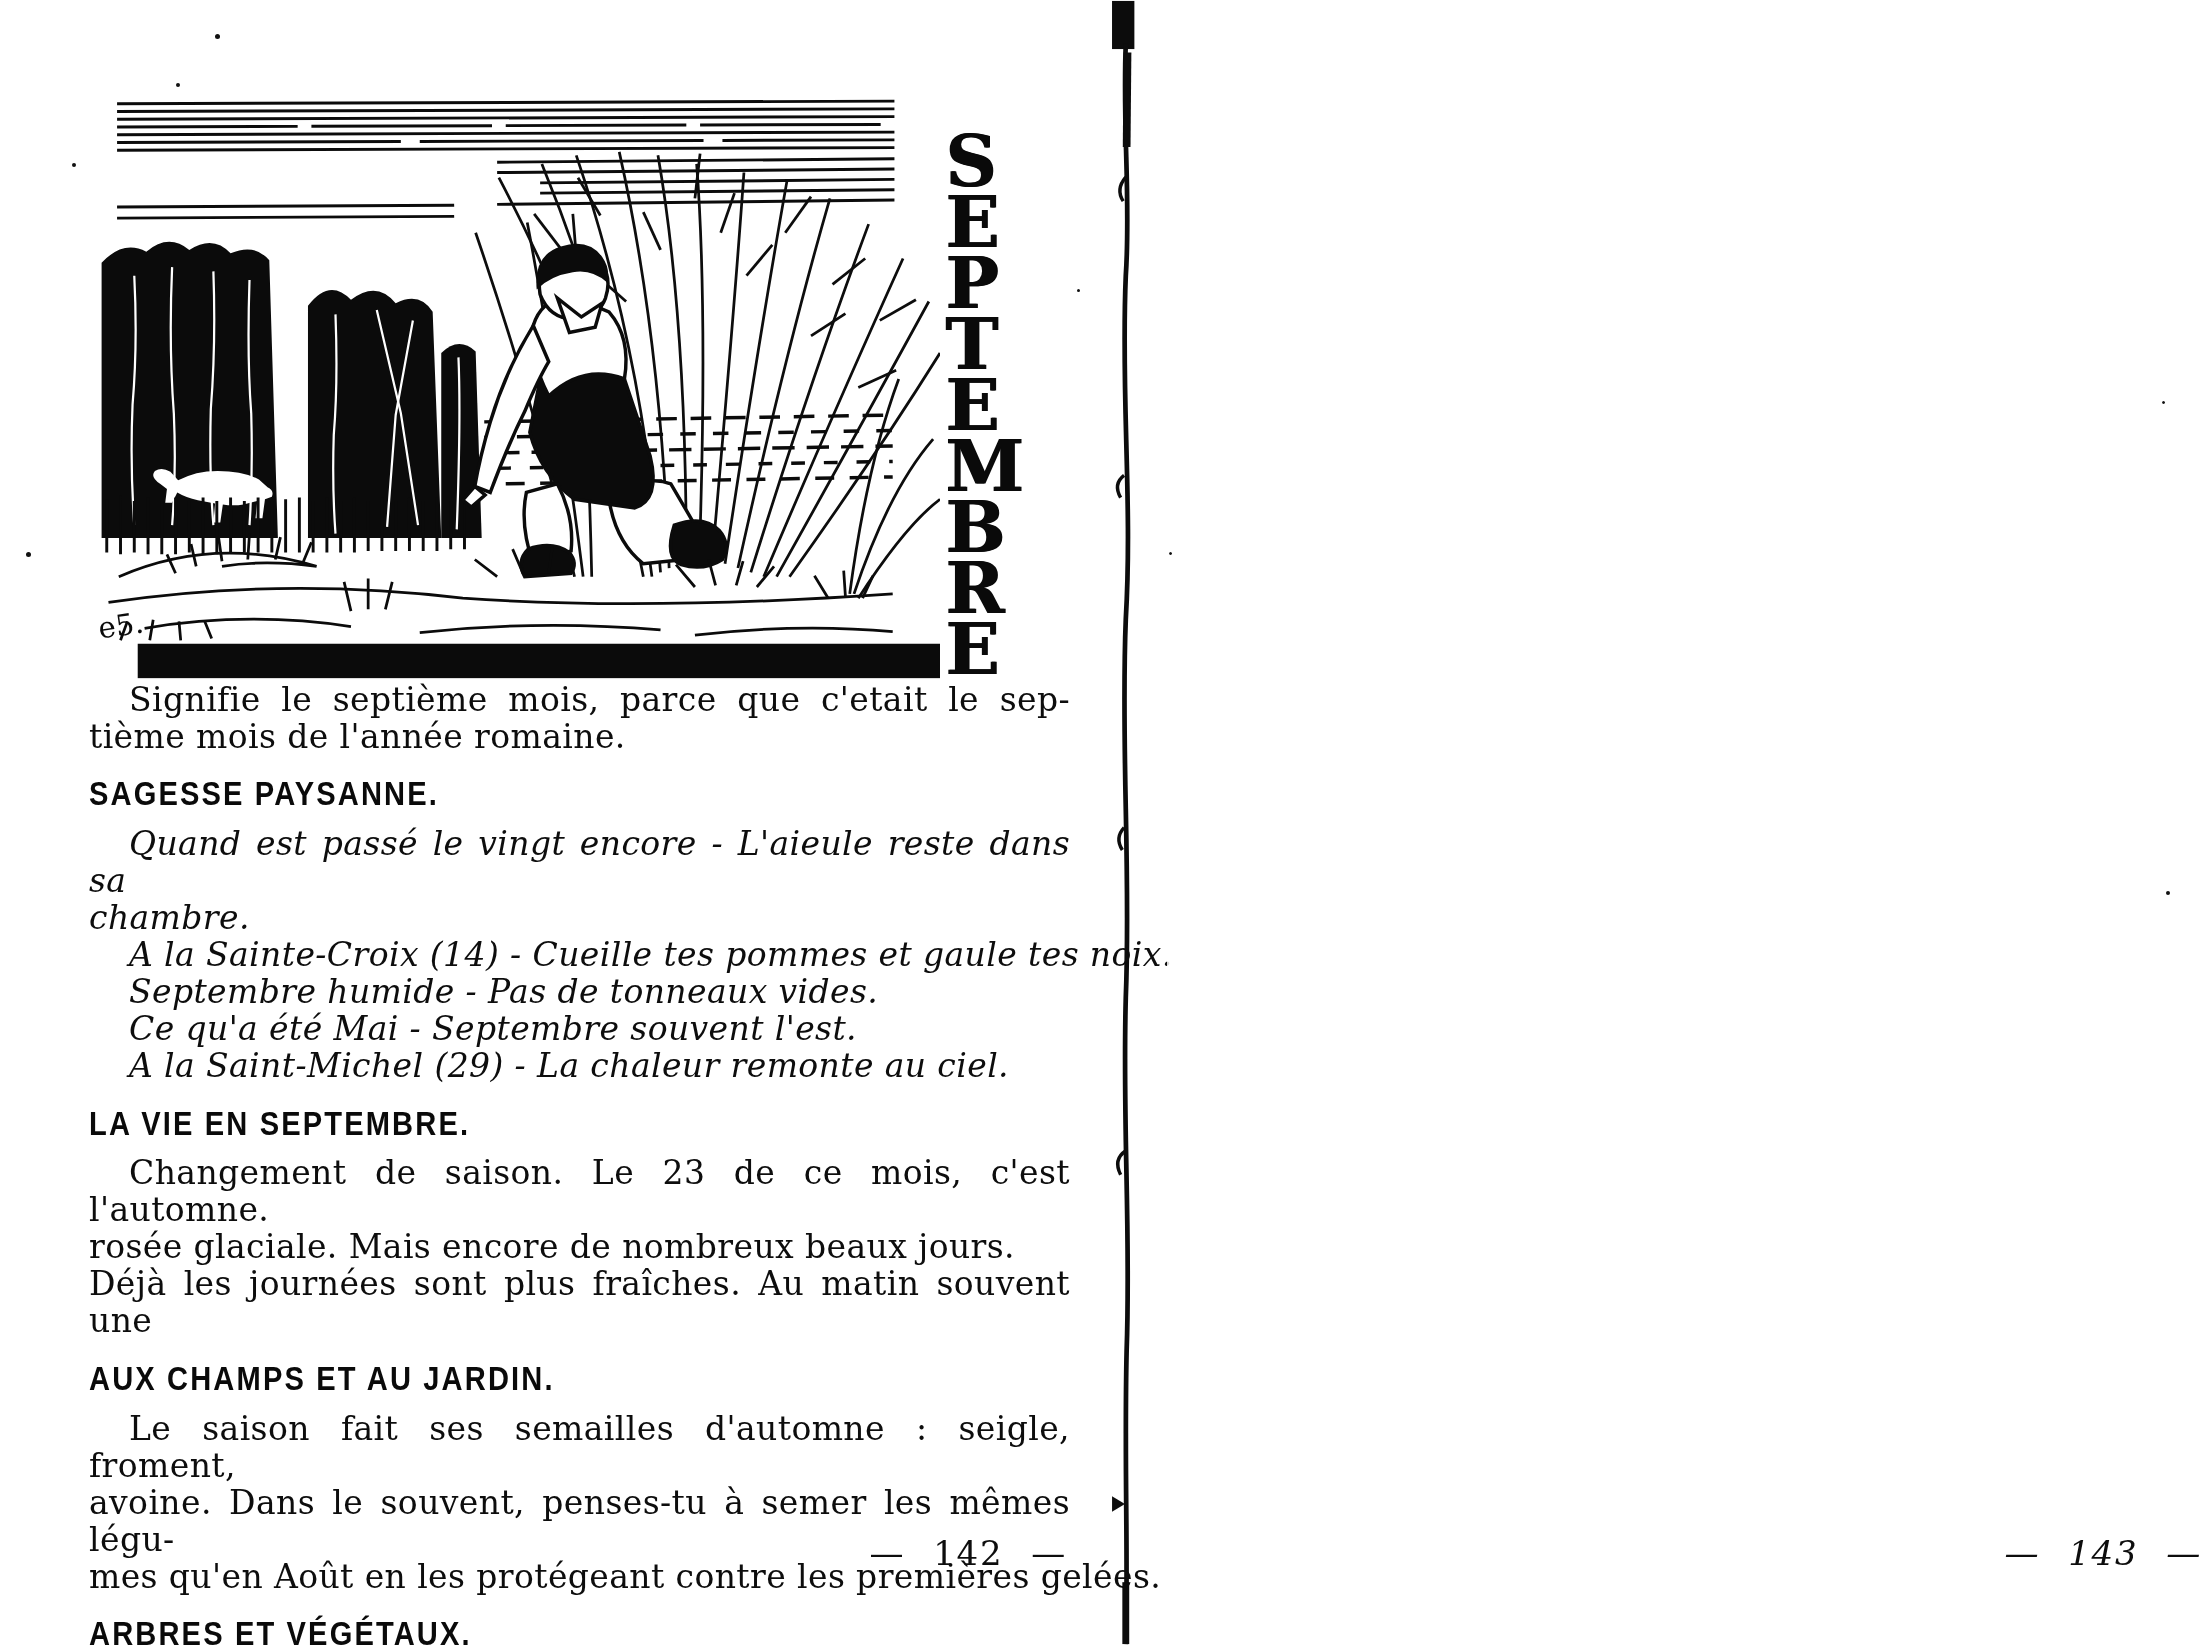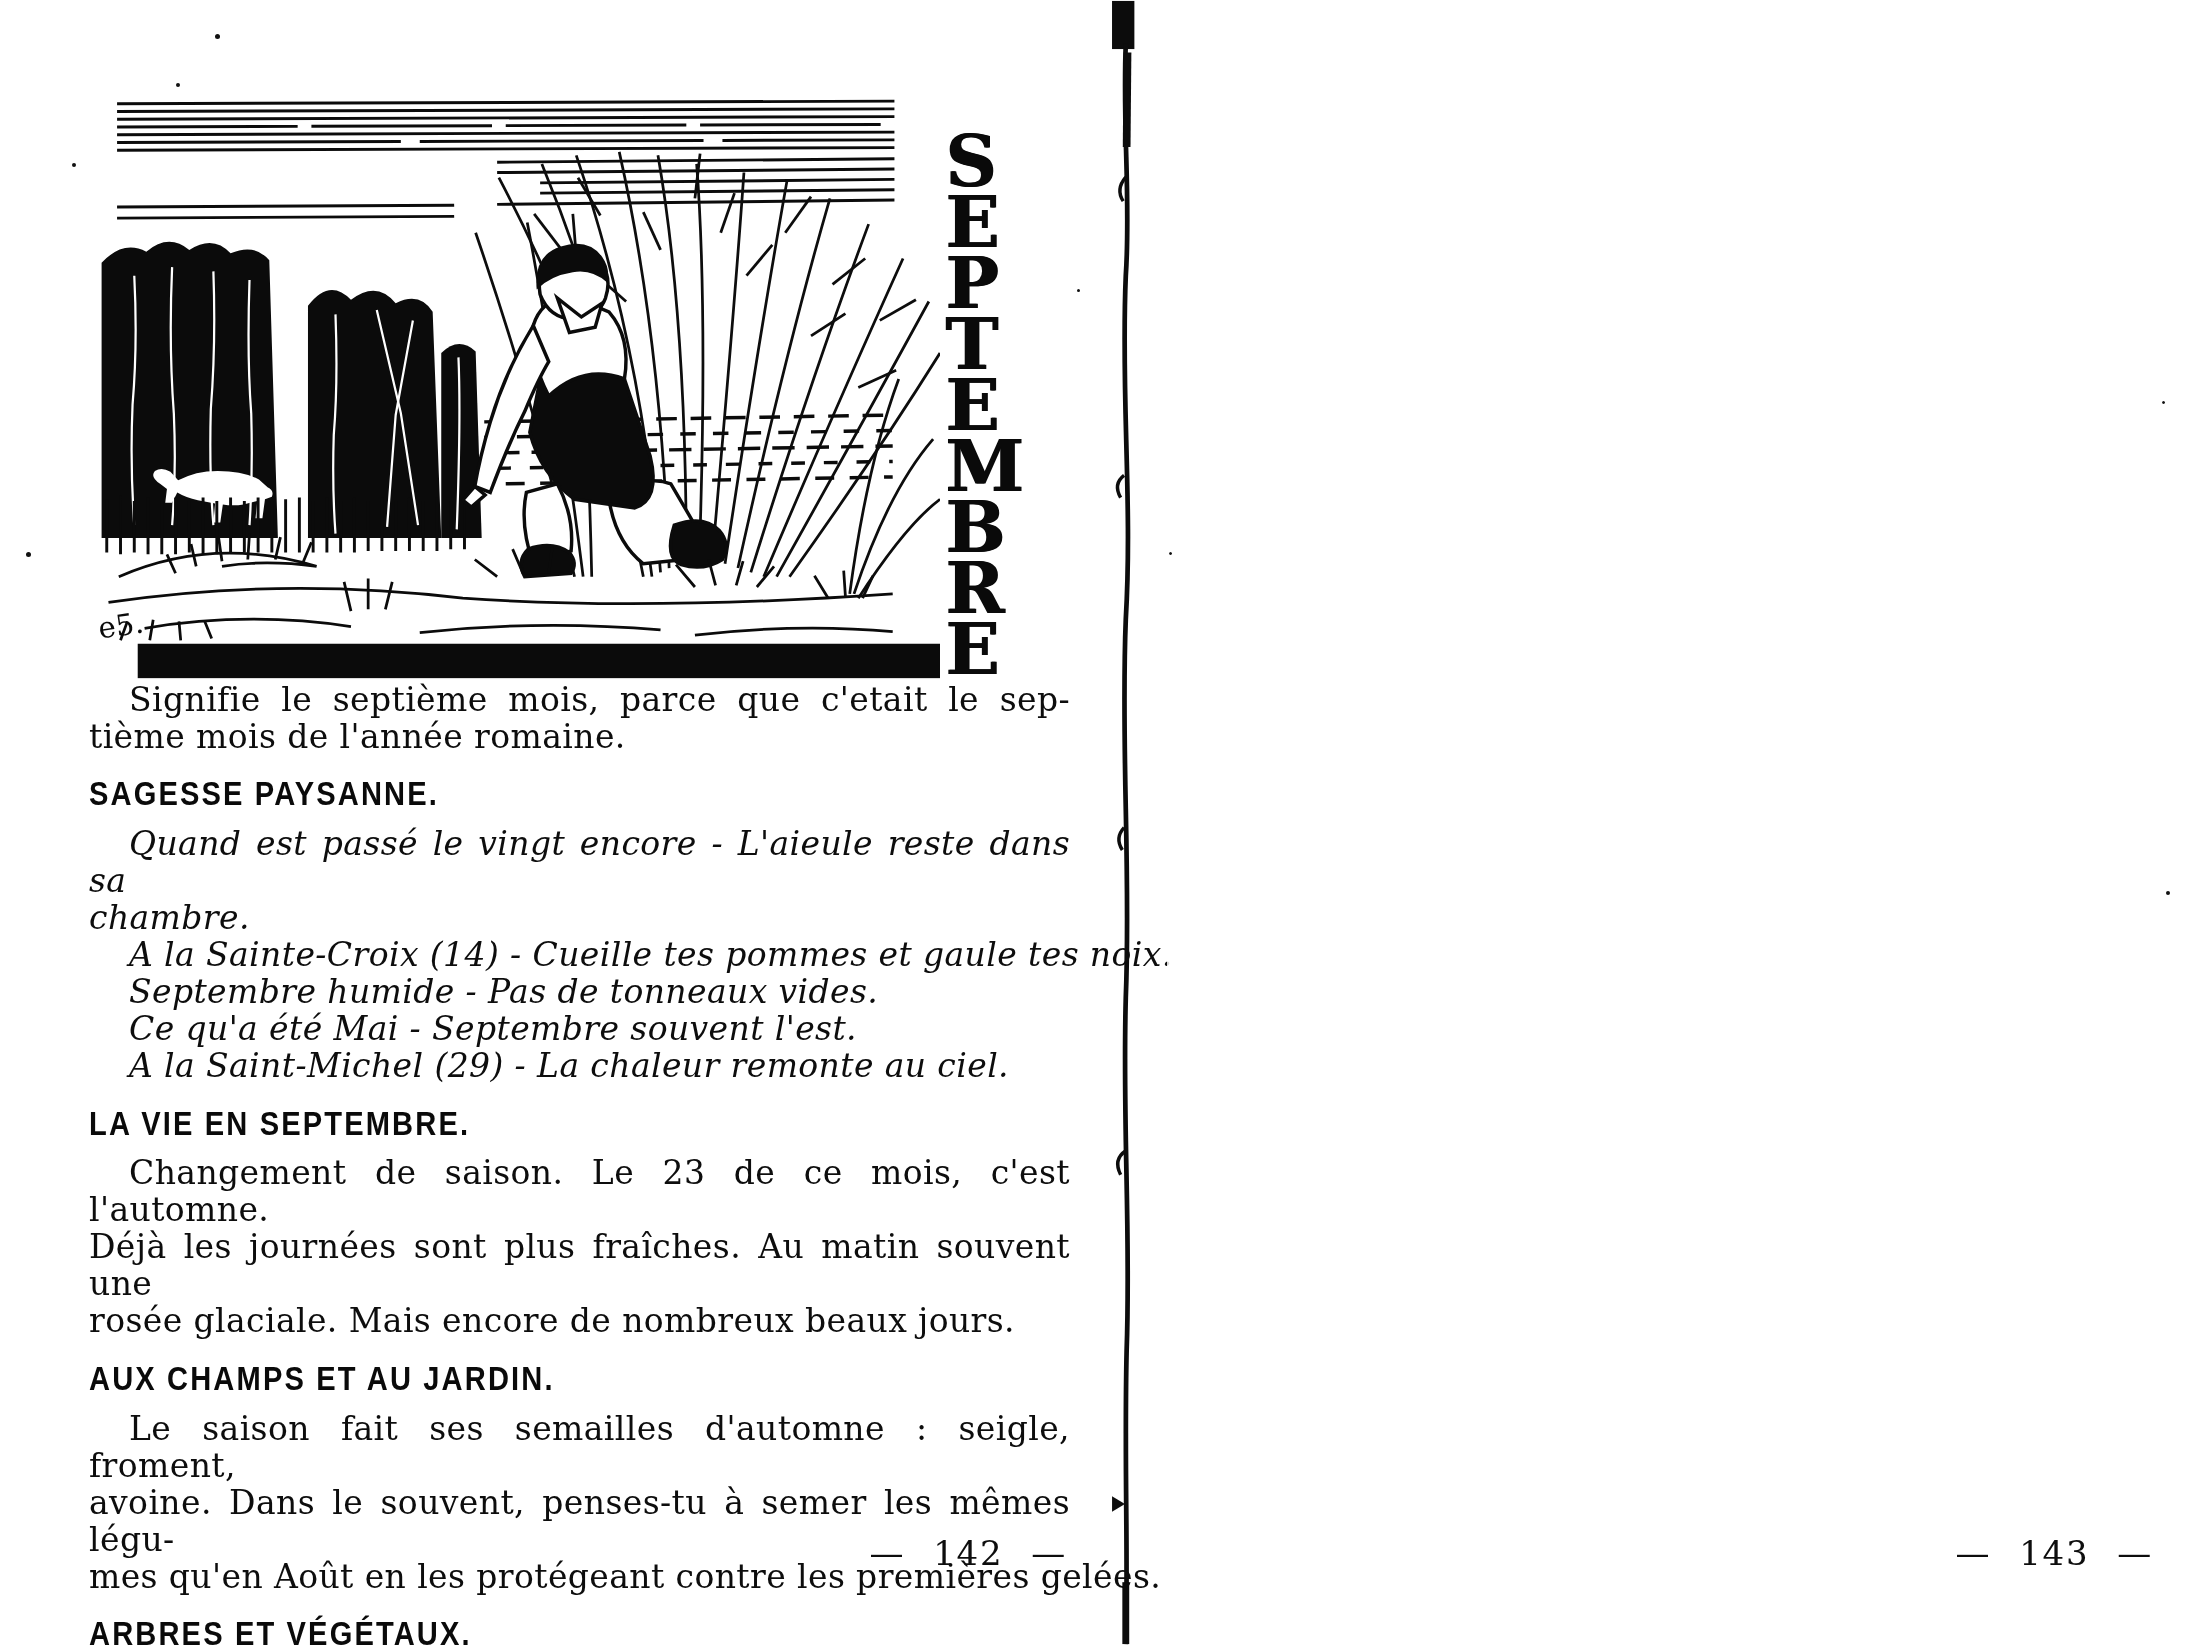--- a/index.html
+++ b/index.html
@@ -6,21 +6,21 @@
   body{
     width:2203px;height:1645px;
     background:#ffffff;
     position:relative;
     overflow:hidden;
     font-family:"DejaVu Serif","Liberation Serif",serif;
     color:#0d0d0d;
   }
   .page{position:absolute;top:0;height:1645px;}
   #page-left{left:0;width:1101px;}
-  #page-right{left:1104px;width:1050px;}
+  #page-right{left:1153px;width:1050px;font-style:italic;}
 
   
   #illus{position:absolute;left:93px;top:95px;width:847px;height:585px;}
   #vertical-title{
     position:absolute;left:945px;top:131px;width:95px;
     font-family:"DejaVu Serif",serif;font-weight:bold;
     font-size:71px;line-height:61px;color:#0a0a0a;
     text-shadow:1.3px 0 0 #0a0a0a;
     letter-spacing:0;
   }
@@ -216,22 +216,22 @@
         <div class="line indent just">Quand est passé le vingt encore - L'aieule reste dans sa</div>
         <div class="line">chambre.</div>
         <div class="line indent">A la Sainte-Croix (14) - Cueille tes pommes et gaule tes noix.</div>
         <div class="line indent">Septembre humide - Pas de tonneaux vides.</div>
         <div class="line indent">Ce qu'a été Mai - Septembre souvent l'est.</div>
         <div class="line indent">A la Saint-Michel (29) - La chaleur remonte au ciel.</div>
       </div>
       <div class="heading">LA VIE EN SEPTEMBRE.</div>
       <div class="para">
         <div class="line indent just">Changement de saison. Le 23 de ce mois, c'est l'automne.</div>
+        <div class="line">rosée glaciale. Mais encore de nombreux beaux jours.</div>
         <div class="line just">Déjà les journées sont plus fraîches. Au matin souvent une</div>
-        <div class="line">rosée glaciale. Mais encore de nombreux beaux jours.</div>
       </div>
       <div class="heading">AUX CHAMPS ET AU JARDIN.</div>
       <div class="para">
         <div class="line indent just">Le saison fait ses semailles d'automne : seigle, froment,</div>
         <div class="line just">avoine. Dans le souvent, penses-tu à semer les mêmes légu-</div>
         <div class="line">mes qu'en Août en les protégeant contre les premières gelées.</div>
       </div>
       <div class="heading">ARBRES ET VÉGÉTAUX.</div>
     </div>
 

